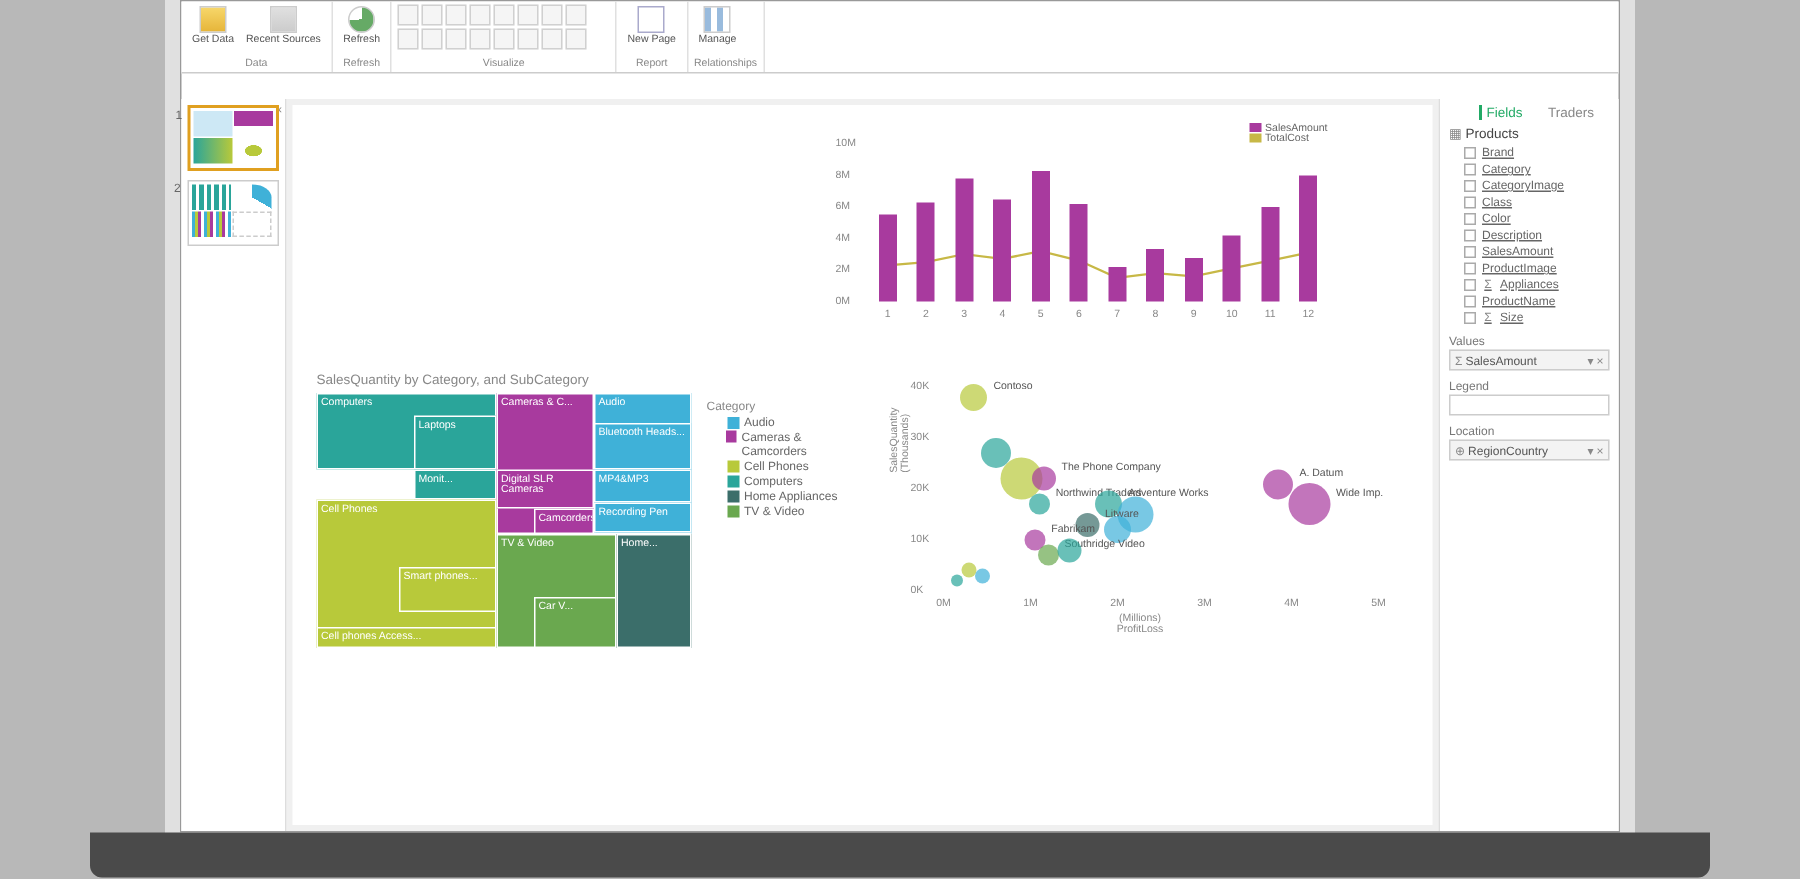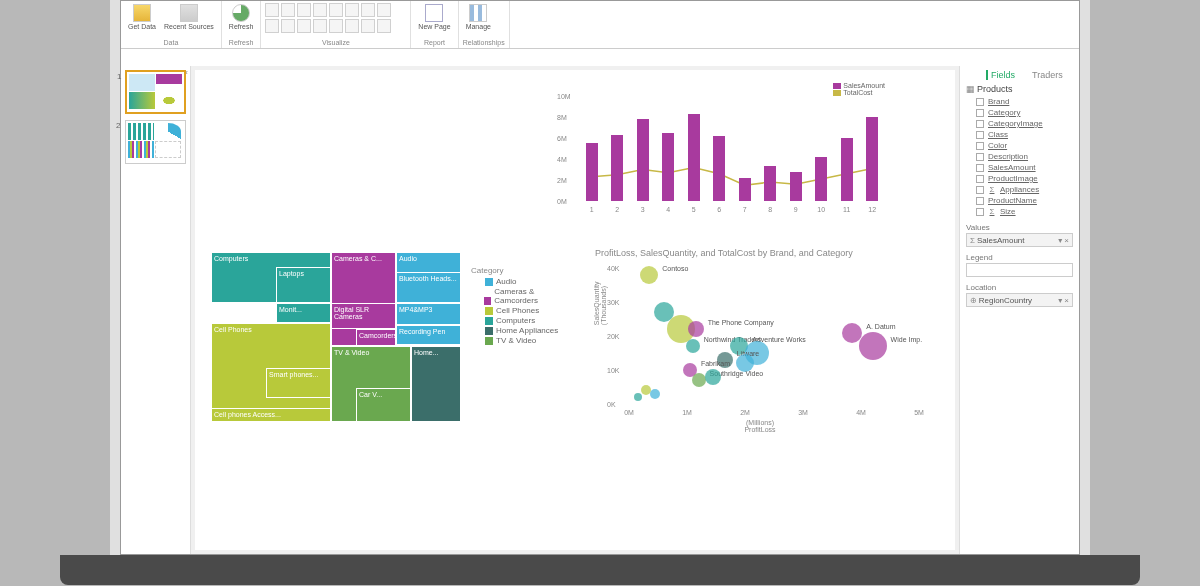--- a/index.html
+++ b/index.html
@@ -223,20 +223,21 @@
               <div class="xlab" style="left: 242.25px;">10</div>
               <div class="bar" style="left: 261.75px; height: 63px;"></div>
               <div class="xlab" style="left: 267.75px;">11</div>
               <div class="bar" style="left: 287.25px; height: 84px;"></div>
               <div class="xlab" style="left: 293.25px;">12</div>
             </div>
         </div>
       </div>
 
       <div class="vbox" style="left:16px; top:178px; width:370px;">
+        <div class="viz-title">SalesQuantity by Category, and SubCategory</div>
         <div class="treemap" id="treemap" style="margin-top:4px;">
             <div class="tm-cell" style="left: 0px; top: 0px; width: 120px; height: 51px; background: rgb(42, 165, 154);">Computers</div>
             <div class="tm-cell" style="left: 65px; top: 15.3px; width: 55px; height: 35.7px; background: rgb(42, 165, 154);">Laptops</div>
             <div class="tm-cell" style="left: 65px; top: 51px; width: 55px; height: 20.4px; background: rgb(42, 165, 154);">Monit...</div>
             <div class="tm-cell" style="left: 120px; top: 0px; width: 65px; height: 93.5px; background: rgb(168, 58, 158);">Cameras &amp; C...</div>
             <div class="tm-cell" style="left: 120px; top: 51px; width: 65px; height: 25.5px; background: rgb(168, 58, 158);">Digital SLR Cameras</div>
             <div class="tm-cell" style="left: 145px; top: 76.5px; width: 40px; height: 17px; background: rgb(168, 58, 158);">Camcorders</div>
             <div class="tm-cell" style="left: 185px; top: 0px; width: 65px; height: 93.5px; background: rgb(63, 177, 216);">Audio</div>
             <div class="tm-cell" style="left: 185px; top: 20.4px; width: 65px; height: 30.6px; background: rgb(63, 177, 216);">Bluetooth Heads...</div>
             <div class="tm-cell" style="left: 185px; top: 51px; width: 65px; height: 22.1px; background: rgb(63, 177, 216);">MP4&amp;MP3</div>
@@ -244,30 +245,29 @@
             <div class="tm-cell" style="left: 0px; top: 71.4px; width: 120px; height: 98.6px; background: rgb(184, 201, 58);">Cell Phones</div>
             <div class="tm-cell" style="left: 55px; top: 115.6px; width: 65px; height: 30.6px; background: rgb(184, 201, 58);">Smart phones...</div>
             <div class="tm-cell" style="left: 0px; top: 156.4px; width: 120px; height: 13.6px; background: rgb(184, 201, 58);">Cell phones Access...</div>
             <div class="tm-cell" style="left: 120px; top: 93.5px; width: 80px; height: 76.5px; background: rgb(106, 168, 79);">TV &amp; Video</div>
             <div class="tm-cell" style="left: 145px; top: 136px; width: 55px; height: 34px; background: rgb(106, 168, 79);">Car V...</div>
             <div class="tm-cell" style="left: 200px; top: 93.5px; width: 50px; height: 76.5px; background: rgb(59, 110, 106);">Home...</div>
           </div>
         <div class="tm-legend" id="tm-legend" style="top:18px;">
           <div class="tm-legend-title">Category</div>
         <div class="sw" style="margin: 1px 0px; font-size: 8px; color: rgb(102, 102, 102); display: flex; align-items: center; gap: 3px;"><span style="display: inline-block; width: 8px; height: 8px; background: rgb(63, 177, 216);"></span>Audio</div>
-            <div class="sw" style="margin: 1px 0px; font-size: 8px; color: rgb(102, 102, 102); display: flex; align-items: flex-end; gap: 3px;"><span style="display: inline-block; width: 8px; height: 8px; background: rgb(168, 58, 158);"></span>Cameras &amp; Camcorders</div>
+            <div class="sw" style="margin: 1px 0px; font-size: 8px; color: rgb(102, 102, 102); display: flex; align-items: flex-start; gap: 3px;"><span style="display: inline-block; width: 8px; height: 8px; background: rgb(168, 58, 158);"></span>Cameras &amp; Camcorders</div>
             <div class="sw" style="margin: 1px 0px; font-size: 8px; color: rgb(102, 102, 102); display: flex; align-items: center; gap: 3px;"><span style="display: inline-block; width: 8px; height: 8px; background: rgb(184, 201, 58);"></span>Cell Phones</div>
             <div class="sw" style="margin: 1px 0px; font-size: 8px; color: rgb(102, 102, 102); display: flex; align-items: center; gap: 3px;"><span style="display: inline-block; width: 8px; height: 8px; background: rgb(42, 165, 154);"></span>Computers</div>
             <div class="sw" style="margin: 1px 0px; font-size: 8px; color: rgb(102, 102, 102); display: flex; align-items: flex-end; gap: 3px;"><span style="display: inline-block; width: 8px; height: 8px; background: rgb(59, 110, 106);"></span>Home Appliances</div>
             <div class="sw" style="margin: 1px 0px; font-size: 8px; color: rgb(102, 102, 102); display: flex; align-items: center; gap: 3px;"><span style="display: inline-block; width: 8px; height: 8px; background: rgb(106, 168, 79);"></span>TV &amp; Video</div>
           </div>
       </div>
 
       <div class="vbox" style="left:400px; top:178px; width:340px;">
-        <div class="viz-title">ProfitLoss, SalesQuantity, and TotalCost by Brand, and Category</div>
         <div class="scatter" style="margin-top:4px;">
           <div class="yaxis-title"><span>SalesQuantity</span><br><span>(Thousands)</span></div>
           <div class="plot" id="scatter-plot">
               <div class="ytick" style="top: 136px;">0K</div>
               <div class="ytick" style="top: 102px;">10K</div>
               <div class="ytick" style="top: 68px;">20K</div>
               <div class="ytick" style="top: 34px;">30K</div>
               <div class="ytick" style="top: 0px;">40K</div>
               <div class="xlab" style="left: 0px; bottom: -12px;">0M</div>
               <div class="xlab" style="left: 58px; bottom: -12px;">1M</div>

